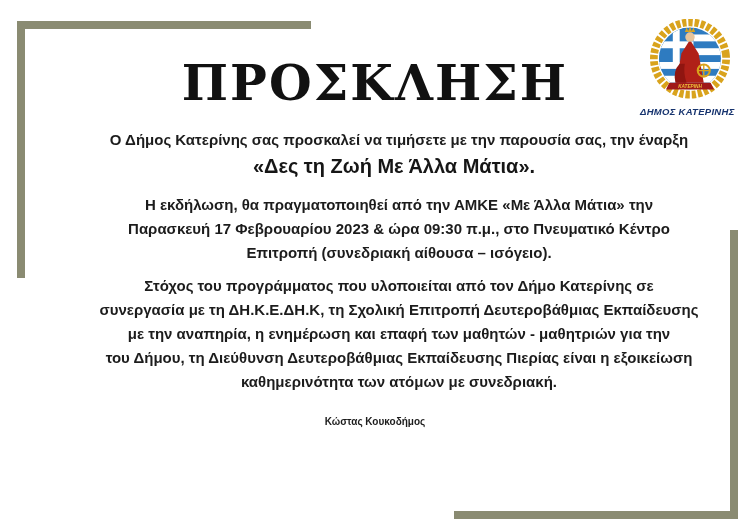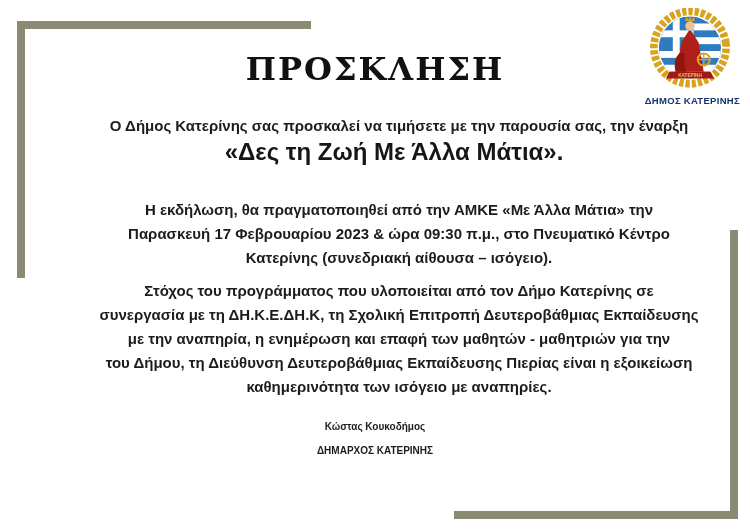--- a/index.html
+++ b/index.html
@@ -13,63 +13,63 @@
     color: #1c1c1c;
   }
   
   .bar { position: absolute; background: #8a8b72; }
   .bar-top    { left: 17px;  top: 21px;  width: 294px; height: 8px; }
   .bar-left   { left: 17px;  top: 21px;  width: 8px;   height: 257px; }
   .bar-right  { left: 730px; top: 230px; width: 8px;   height: 289px; }
   .bar-bottom { left: 454px; top: 511px; width: 284px; height: 8px; }
 
   
-  .logo { position: absolute; left: 640px; top: 8px; width: 100px; text-align: right; }
+  .logo { position: absolute; left: 640px; top: 19px; width: 100px; text-align: left; font-style: italic; }
   .logo svg { display: block; margin: 0 auto; }
   .logo-label {
     margin-top: 1px;
     font-size: 9.5px;
     font-weight: 700;
     letter-spacing: 0.3px;
     color: #16336e;
     white-space: nowrap;
   }
 
   
   .title {
-    padding-top: 46px;
+    padding-top: 60px;
     text-align: center;
     font-family: "DejaVu Serif", serif;
     font-weight: 700;
-    font-size: 32px;
+    font-size: 49px;
     line-height: 46px;
     letter-spacing: 2px;
     color: #111111;
   }
 
   
   .content { width: 700px; margin: 0 auto; text-align: center; }
   .line {
     font-size: 15px;
     font-weight: 700;
     line-height: 24px;
     white-space: nowrap;
     color: #1c1c1c;
     padding-left: 48px;
   }
   .p1 { margin-top: 22px; }
   .highlight {
-    font-size: 24px;
+    font-size: 20px;
     font-weight: 700;
     line-height: 28px;
     white-space: nowrap;
     color: #161616;
     margin-left: 38px;
   }
-  .p2 { margin-top: 32px; }
+  .p2 { margin-top: 13px; }
   .p3 { margin-top: 9px; text-align: center; }
   .signature { margin-top: 16px; }
   .sig-line {
     font-size: 10px;
     font-weight: 700;
     line-height: 24px;
     white-space: nowrap;
     color: #1c1c1c;
   }
 </style>
@@ -127,30 +127,29 @@
   <div class="content">
 
     <div class="p1">
       <div class="line">Ο Δήμος Κατερίνης σας προσκαλεί να τιμήσετε με την παρουσία σας, την έναρξη</div>
       <div class="highlight">«Δες τη Ζωή Με Άλλα Μάτια».</div>
     </div>
 
     <div class="p2">
       <div class="line">Η εκδήλωση, θα πραγματοποιηθεί από την ΑΜΚΕ «Με Άλλα Μάτια» την</div>
       <div class="line">Παρασκευή 17 Φεβρουαρίου 2023 &amp; ώρα 09:30 π.μ., στο Πνευματικό Κέντρο</div>
-      <div class="line">Κατερίνης (συνεδριακή αίθουσα – ισόγειο).</div>
+      <div class="line">Επιτροπή (συνεδριακή αίθουσα – ισόγειο).</div>
     </div>
 
     <div class="p3">
       <div class="line">Στόχος του προγράμματος που υλοποιείται από τον Δήμο Κατερίνης σε</div>
       <div class="line">συνεργασία με τη ΔΗ.Κ.Ε.ΔΗ.Κ, τη Σχολική Επιτροπή Δευτεροβάθμιας Εκπαίδευσης</div>
       <div class="line">με την αναπηρία, η ενημέρωση και επαφή των μαθητών - μαθητριών για την</div>
       <div class="line">του Δήμου, τη Διεύθυνση Δευτεροβάθμιας Εκπαίδευσης Πιερίας είναι η εξοικείωση</div>
-      <div class="line">καθημερινότητα των ισόγειο με αναπηρίες.</div>
+      <div class="line">καθημερινότητα των ατόμων με συνεδριακή.</div>
     </div>
 
     <div class="signature">
       <div class="sig-line">Κώστας Κουκοδήμος</div>
-      <div class="sig-line">ΔΗΜΑΡΧΟΣ ΚΑΤΕΡΙΝΗΣ</div>
     </div>
 
   </div>
 </div>
 
 </body></html>

